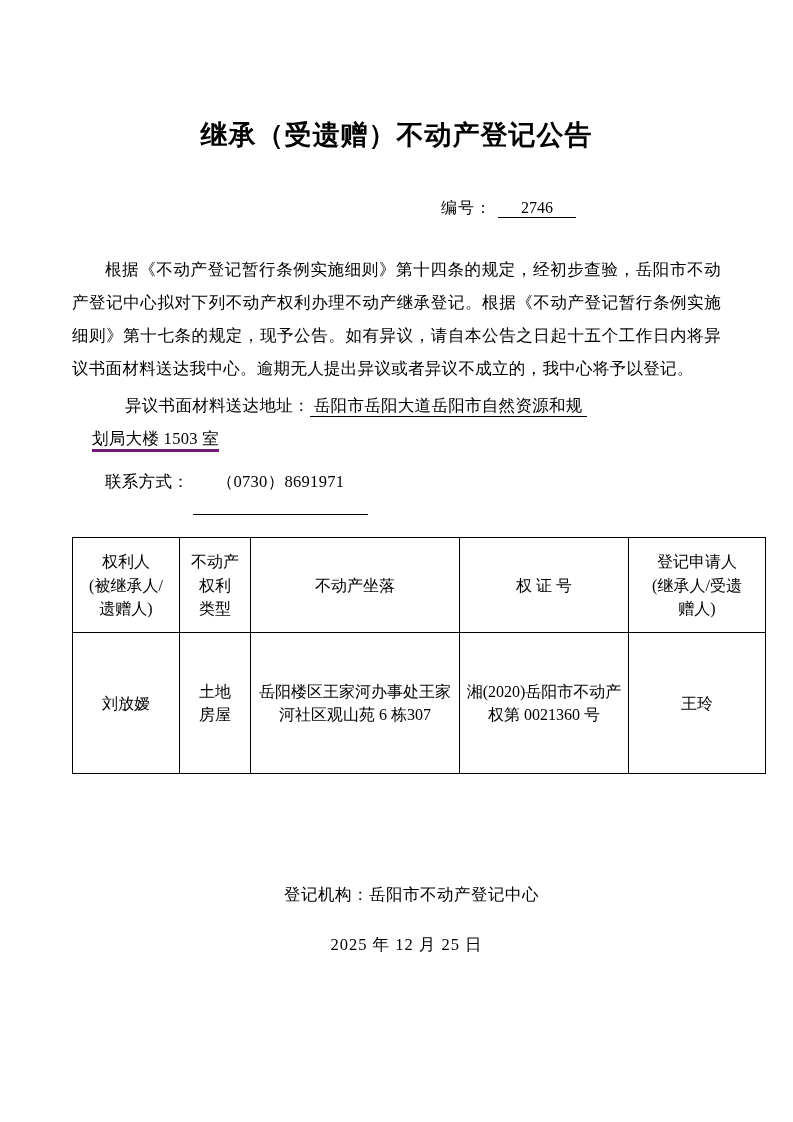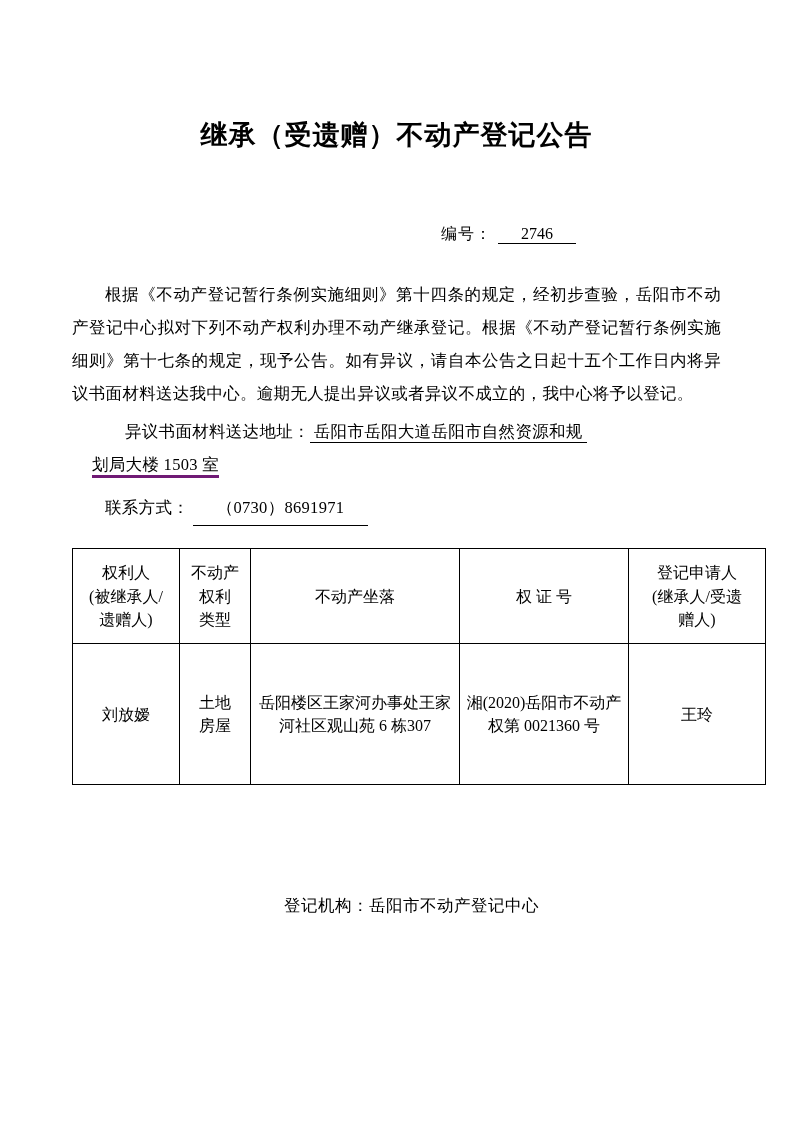--- a/index.html
+++ b/index.html
@@ -25,21 +25,21 @@
   .doc-title {
     text-align: center;
     font-size: 27px;
     font-weight: bold;
     letter-spacing: 1px;
     margin-top: 118px;
     line-height: 1.3;
     font-family: "Liberation Sans", "DejaVu Sans", sans-serif;
   }
   .serial-row {
-    margin-top: 71px;
+    margin-top: 45px;
     text-align: right;
     padding-right: 145px;
     font-size: 16px;
   }
   .serial-label {
     letter-spacing: 1px;
   }
   .serial-value {
     display: inline-block;
     min-width: 70px;
@@ -48,21 +48,20 @@
     margin-left: 6px;
     padding: 0 4px;
   }
   .body-text {
     margin-top: 34px;
     font-size: 16.5px;
     line-height: 2.0;
     text-align: justify;
     text-justify: inter-ideograph;
     letter-spacing: 0.3px;
-    font-family: Liberation Mono, monospace;
   }
   .body-text p {
     margin: 0;
     text-indent: 2em;
   }
   .addr-line {
     margin-top: 4px;
     font-size: 16.5px;
     line-height: 2.0;
     letter-spacing: 0.3px;
@@ -93,21 +92,21 @@
     letter-spacing: 0.3px;
   }
   .contact-line .lead {
     margin-left: 2em;
   }
   .contact-value {
     display: inline-block;
     min-width: 175px;
     text-align: center;
     border-bottom: 1px solid #000;
-    padding-bottom: 1px;
+    padding-bottom: 16px;
     margin-left: 4px;
   }
   table.info {
     margin-top: 22px;
     border-collapse: collapse;
     width: 648px;
     table-layout: fixed;
     border-radius: 22px;
   }
   table.info th, table.info td {
@@ -194,15 +193,16 @@
         <td class="col4">湘(2020)岳阳市不动产权第 0021360 号</td>
         <td class="col5">王玲</td>
       </tr>
     </tbody>
   </table>
 
   <div class="footer">
     <div class="org">
       <span>登记机构：</span><span>岳阳市不动产登记中心</span>
     </div>
+    <div class="date">2025 年 12 月 25 日</div>
   </div>
 
 </div>
 
 </body></html>

